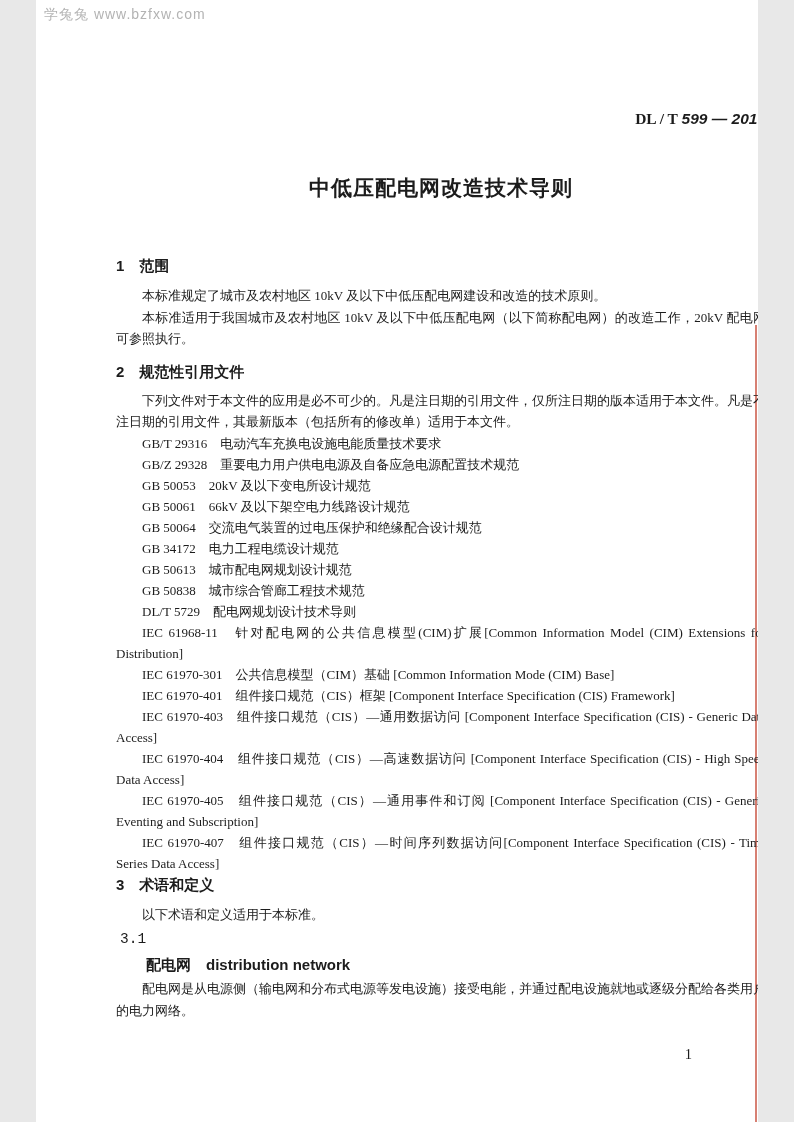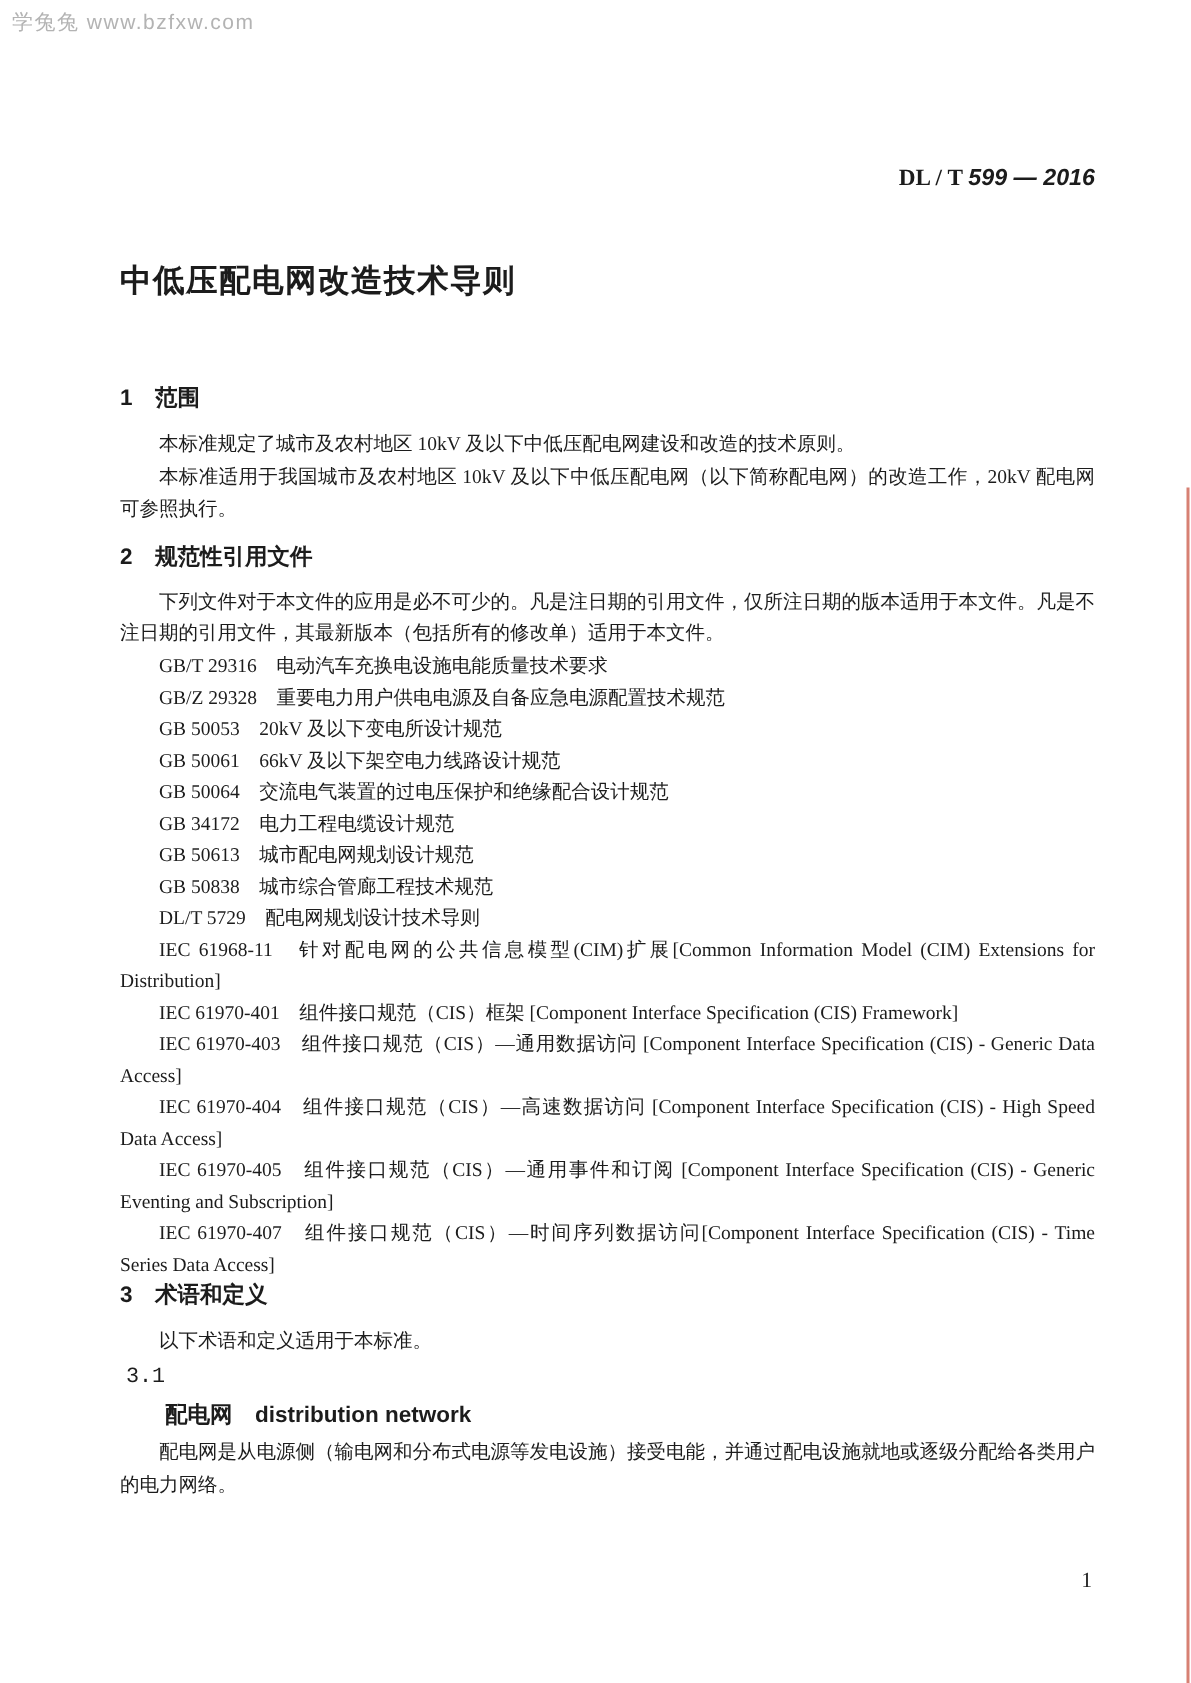--- a/index.html
+++ b/index.html
@@ -1,18 +1,18 @@
 <!DOCTYPE html>
 <html><head>
 <meta charset="utf-8">
 <style>
   html, body { margin: 0; padding: 0; background: #e8e8e8; }
   .page {
     position: relative;
-    width: 794px;
+    width: 722px;
     height: 1122px;
     margin: 0 auto;
     background: #ffffff;
     overflow: hidden;
     font-family: "Liberation Serif", "DejaVu Serif", serif;
     color: #1c1c1c;
   }
   .watermark {
     position: absolute;
     top: 6px;
@@ -39,20 +39,21 @@
   .doc-code .code-prefix {
     font-family: "Liberation Serif", "DejaVu Serif", serif;
   }
   .doc-code .code-number {
     font-family: "Liberation Sans", "DejaVu Sans", sans-serif;
     font-weight: 600;
     font-style: italic;
   }
   .doc-title {
     margin: 44px 0 0 0;
+    text-align: center;
     font-family: "Liberation Sans", "DejaVu Sans", sans-serif;
     font-size: 21px;
     line-height: 30px;
     font-weight: bold;
     letter-spacing: 1px;
   }
   h2.sec-heading {
     margin: 0;
     font-family: "Liberation Sans", "DejaVu Sans", sans-serif;
     font-size: 15px;
@@ -146,20 +147,21 @@
         <p class="body-p indent">GB 34172　电力工程电缆设计规范</p>
 
         <p class="body-p indent">GB 50613　城市配电网规划设计规范</p>
 
         <p class="body-p indent">GB 50838　城市综合管廊工程技术规范</p>
 
         <p class="body-p indent">DL/T 5729　配电网规划设计技术导则</p>
 
         <p class="body-p indent">IEC 61968-11　针对配电网的公共信息模型(CIM)扩展[Common Information Model (CIM) Extensions for Distribution]</p>
 
+        <p class="body-p indent">IEC 61970-301　公共信息模型（CIM）基础 [Common Information Mode (CIM) Base]</p>
 
         <p class="body-p indent">IEC 61970-401　组件接口规范（CIS）框架 [Component Interface Specification (CIS) Framework]</p>
 
         <p class="body-p indent">IEC 61970-403　组件接口规范（CIS）—通用数据访问 [Component Interface Specification (CIS) - Generic Data Access]</p>
 
         <p class="body-p indent">IEC 61970-404　组件接口规范（CIS）—高速数据访问 [Component Interface Specification (CIS) - High Speed Data Access]</p>
 
         <p class="body-p indent">IEC 61970-405　组件接口规范（CIS）—通用事件和订阅 [Component Interface Specification (CIS) - Generic Eventing and Subscription]</p>
 
         <p class="body-p indent">IEC 61970-407　组件接口规范（CIS）—时间序列数据访问[Component Interface Specification (CIS) - Time Series Data Access]</p>

